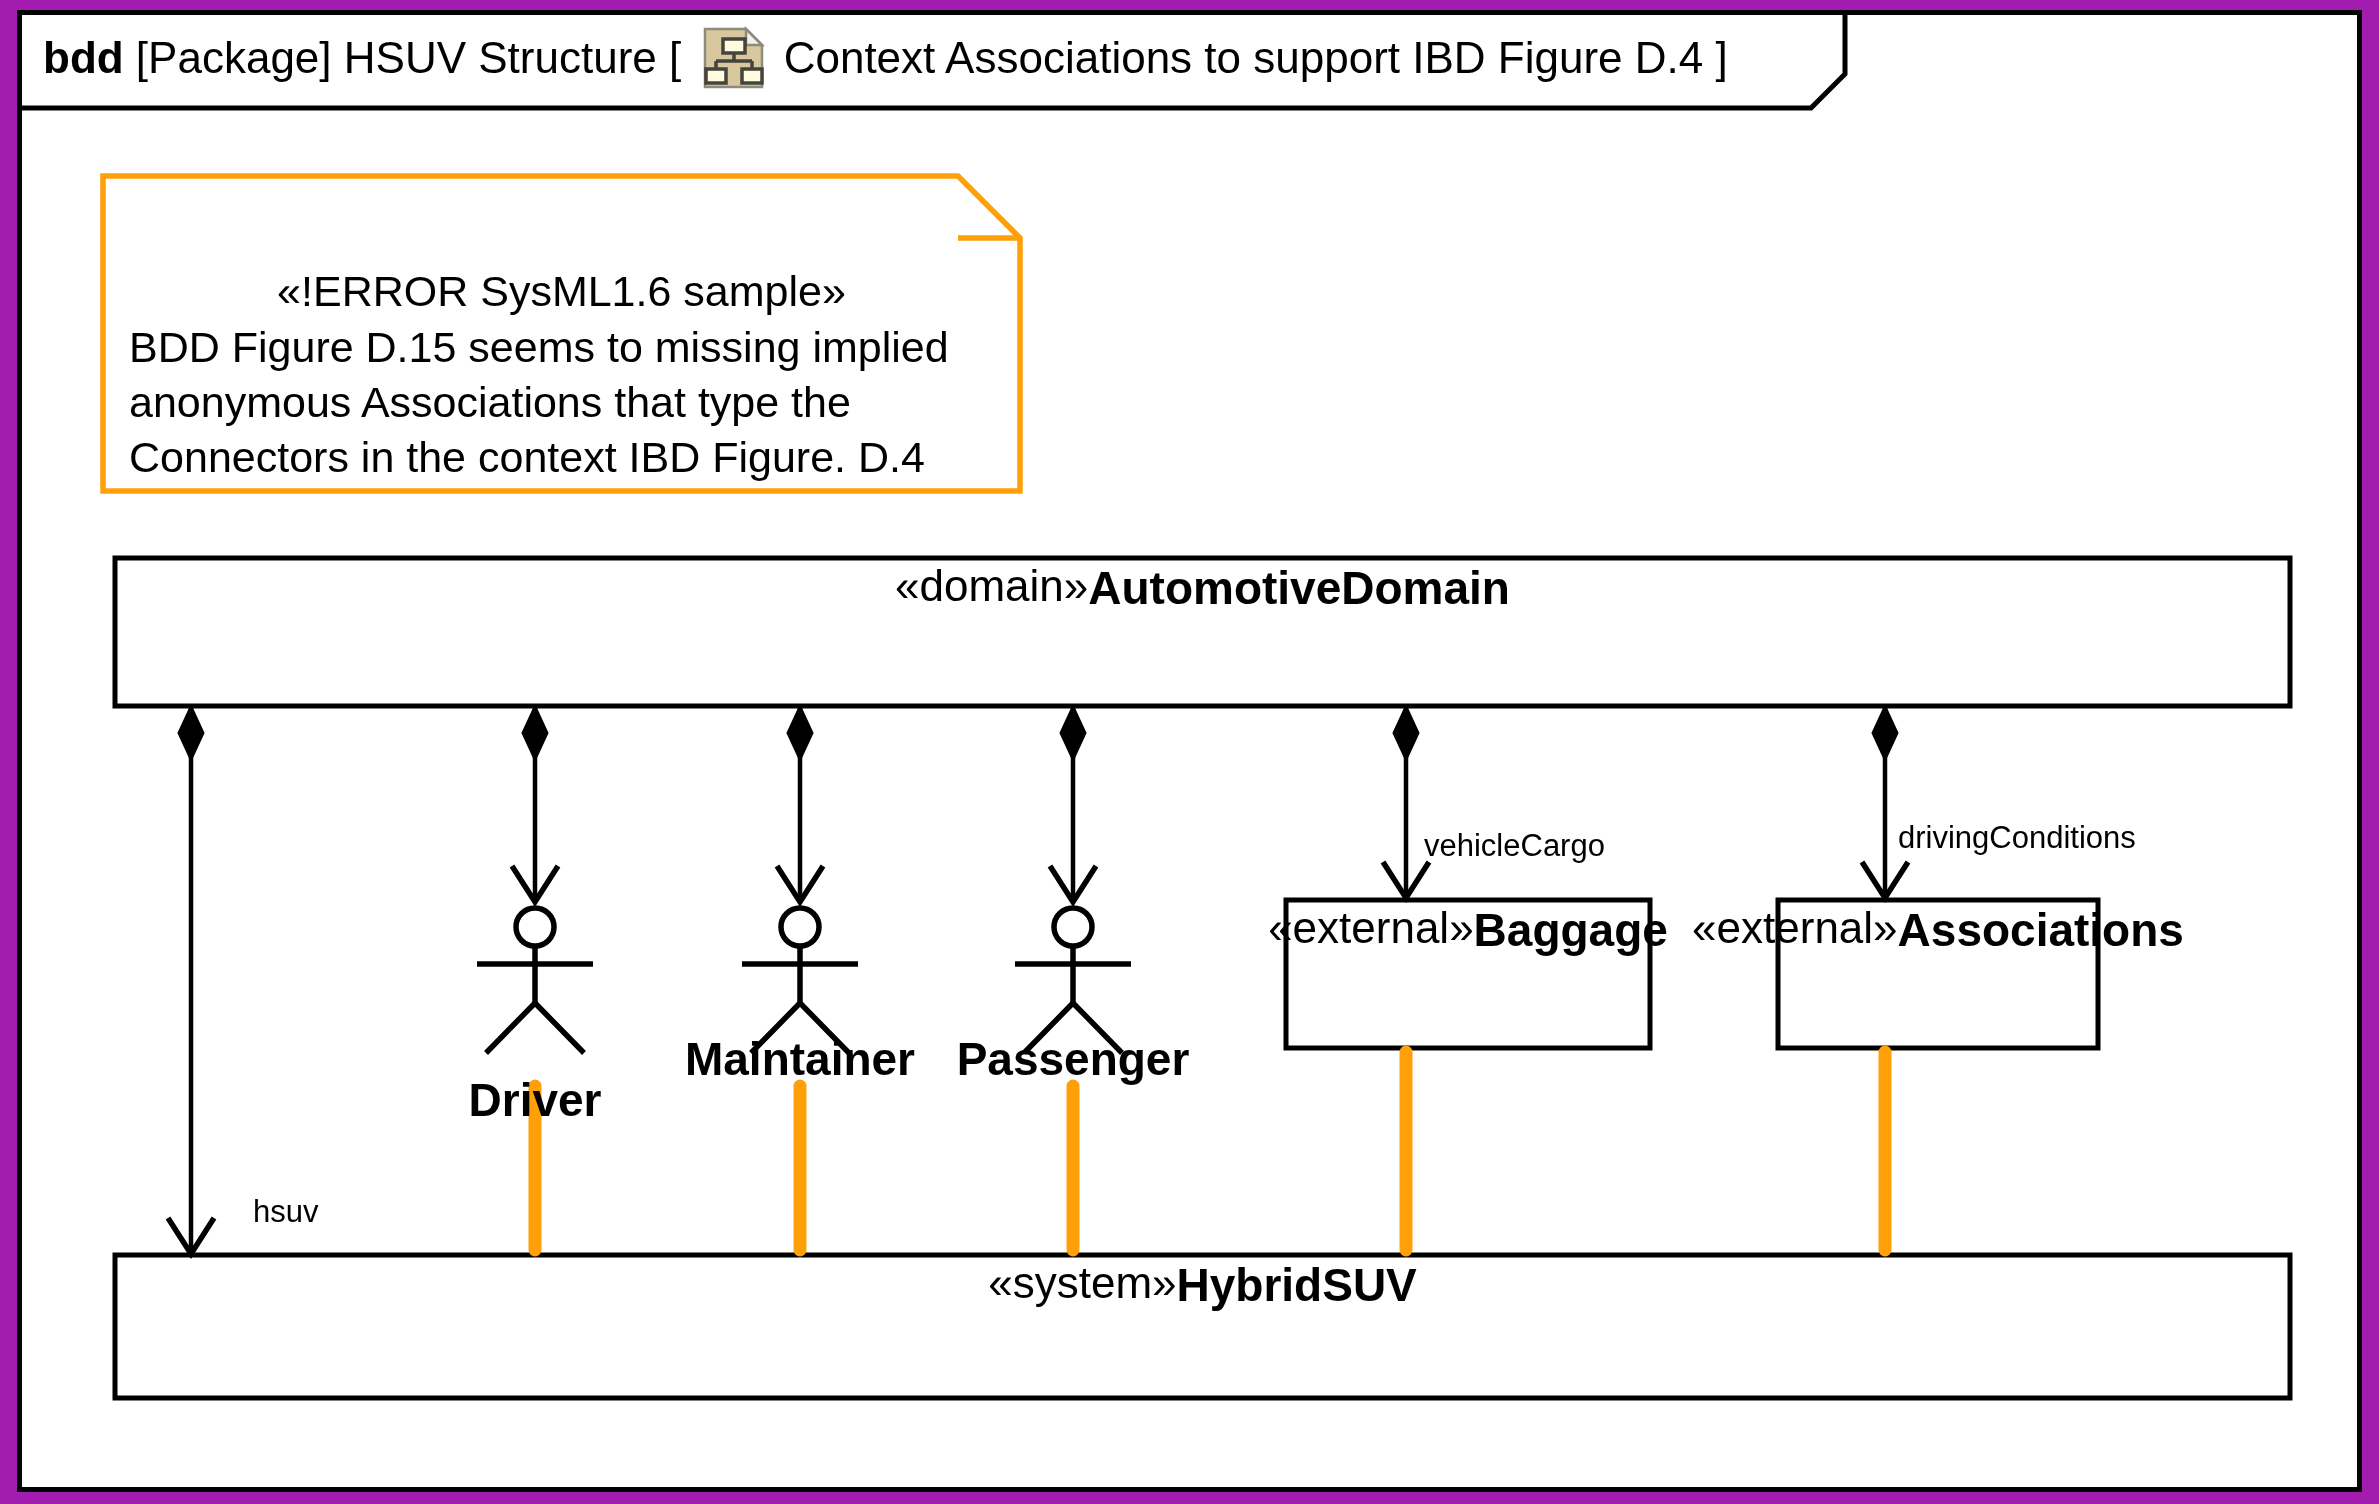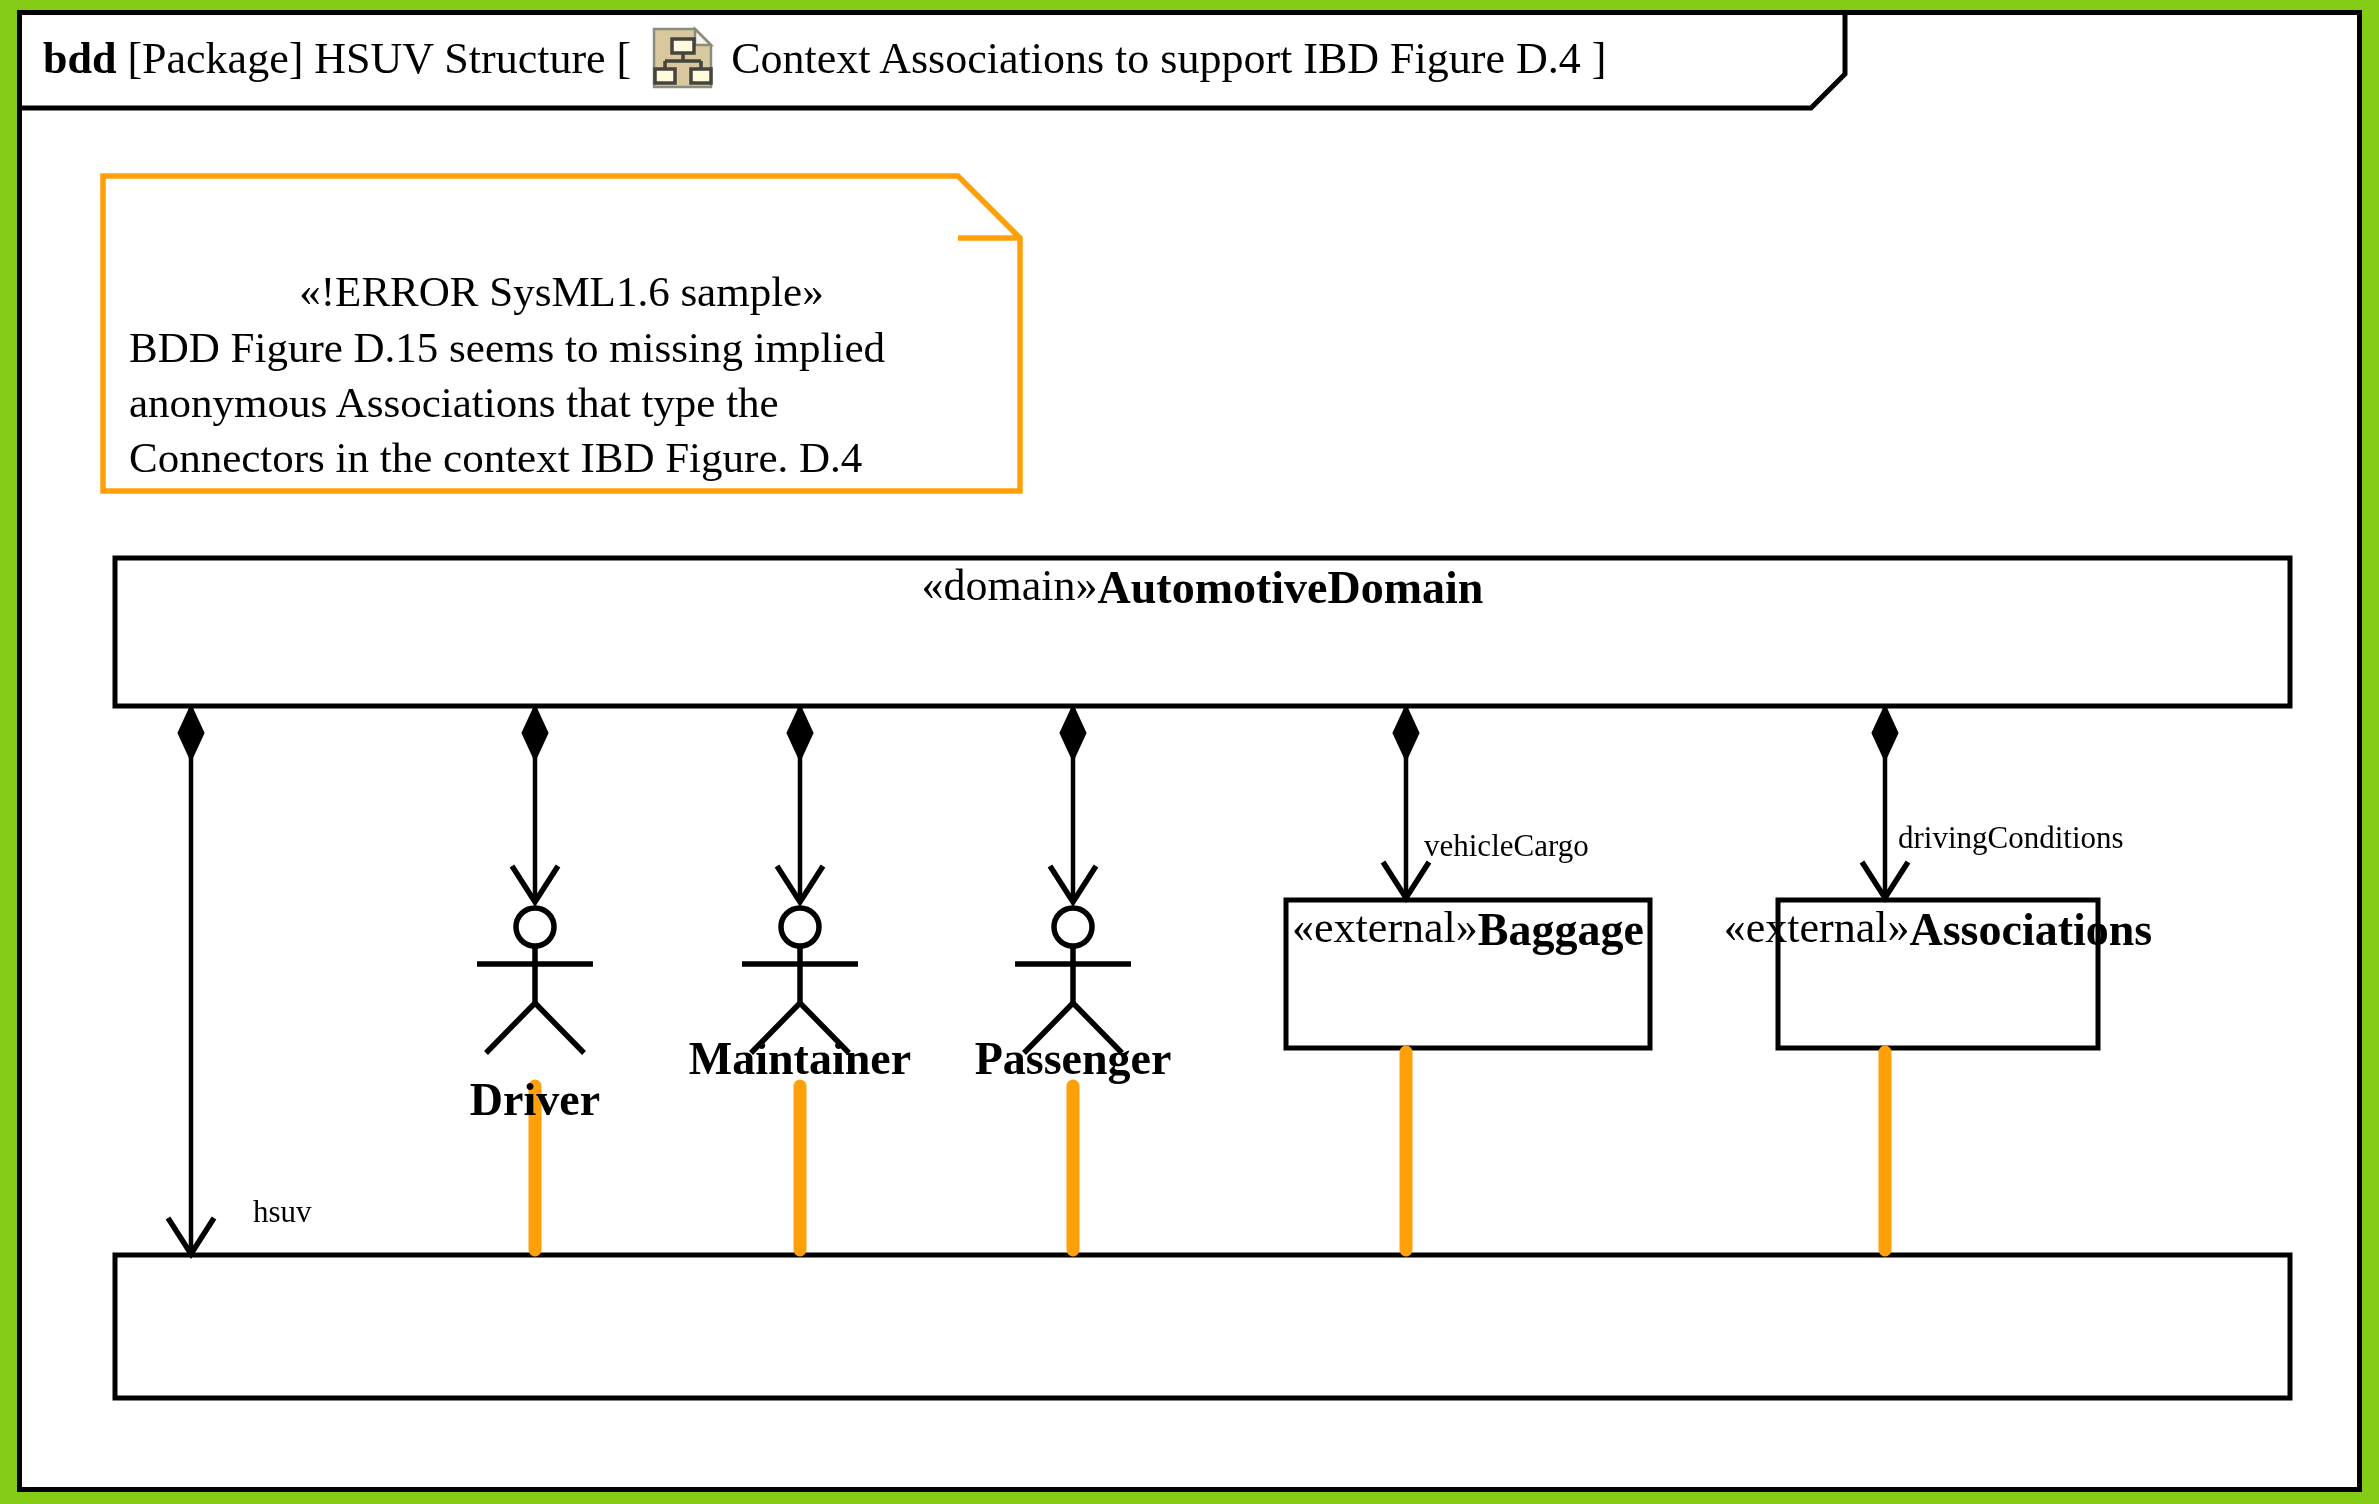--- a/index.html
+++ b/index.html
@@ -1,20 +1,20 @@
 <!DOCTYPE html>
 <html><head>
 <meta charset="utf-8">
 <style>
   html,body{margin:0;padding:0;background:#ffffff;}
   .stage{
     position:relative;
     width:2379px;height:1504px;
-    background:#84cc16;
-    font-family:Liberation Serif, serif;
+    background:#a21caf;
+    font-family:Liberation Sans, sans-serif;
     color:#000;
     overflow:hidden;
   }
   .layer{position:absolute;left:0;top:0;}
   .abs{position:absolute;}
   .pre{white-space:pre;}
   .tab-row{
     display:flex;align-items:center;
     font-size:44px;
   }
@@ -146,20 +146,24 @@
   <div class="abs block-box" style="left:1286px;top:900px;width:364px;height:148px;">
     <div class="stereo">«external»</div>
     <div class="block-name">Baggage</div>
   </div>
 
   <div class="abs block-box" style="left:1778px;top:900px;width:320px;height:148px;">
     <div class="stereo">«external»</div>
     <div class="block-name">Associations</div>
   </div>
 
+  <div class="abs block-box" style="left:115px;top:1255px;width:2175px;height:143px;">
+    <div class="stereo">«system»</div>
+    <div class="block-name">HybridSUV</div>
+  </div>
 
   <div class="abs actor-label" style="left:385px;top:1073px;width:300px;">Driver</div>
   <div class="abs actor-label" style="left:650px;top:1032px;width:300px;">Maintainer</div>
   <div class="abs actor-label" style="left:923px;top:1032px;width:300px;">Passenger</div>
 
   <div class="abs edge-label" style="left:253px;top:1194px;">hsuv</div>
   <div class="abs edge-label" style="left:1424px;top:828px;">vehicleCargo</div>
   <div class="abs edge-label" style="left:1898px;top:820px;">drivingConditions</div>
 
 </div>

